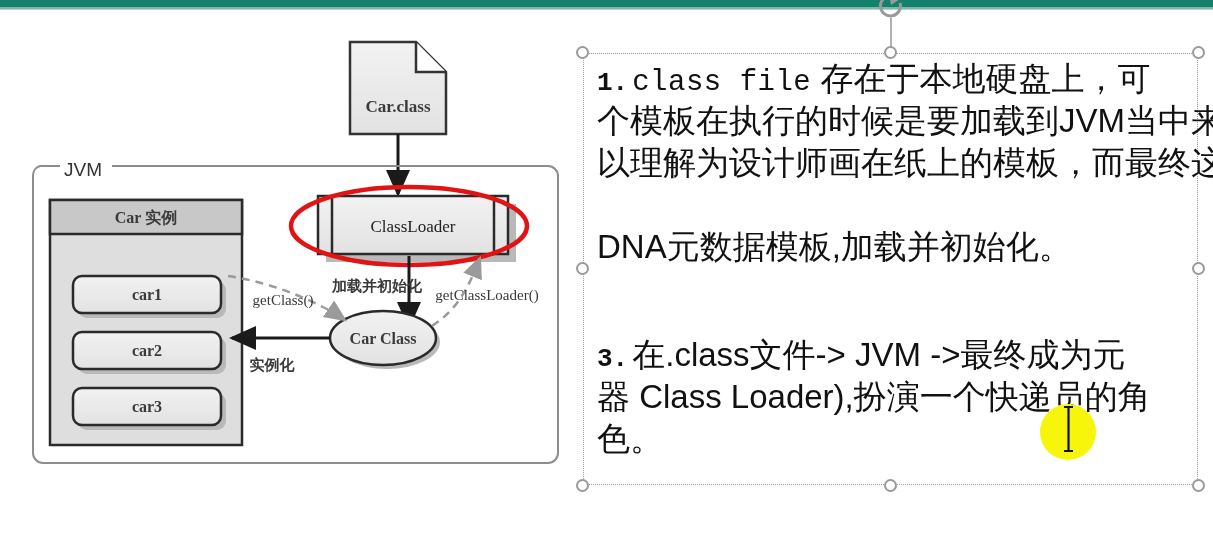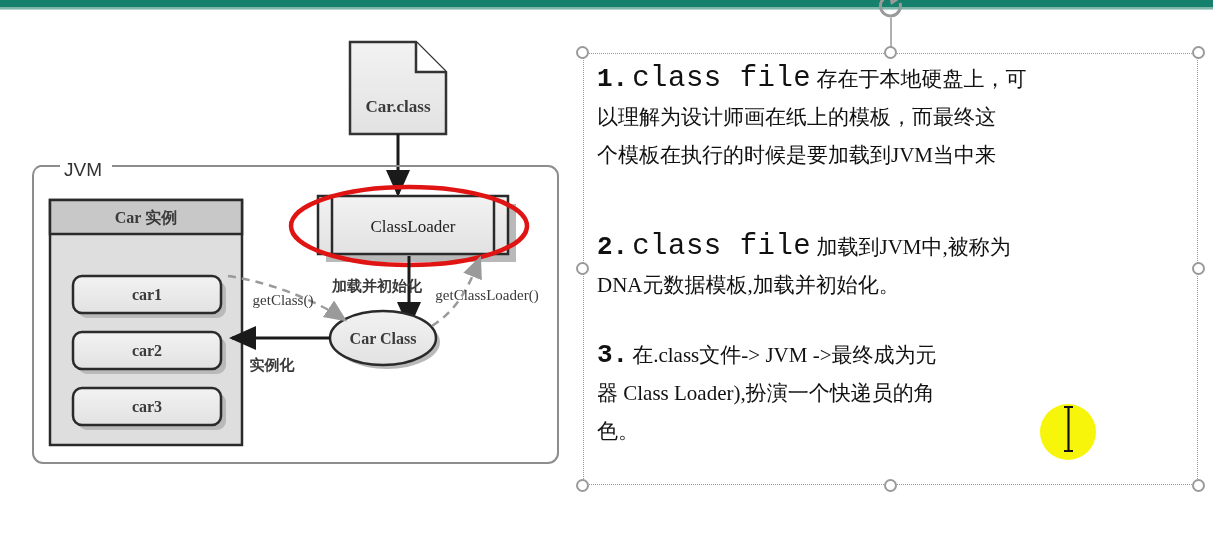--- a/index.html
+++ b/index.html
@@ -26,21 +26,21 @@
   .h-bc{left:50%;margin-left:-7px;bottom:-7px;} .h-br{right:-7px;bottom:-7px;}
 
   #rot-stem{position:absolute;left:50%;margin-left:-1px;top:-35px;width:2px;height:35px;
             background:#b0b0b0;}
   #rot-handle{position:absolute;left:50%;margin-left:-15px;top:-62px;width:30px;height:30px;}
 
   .para{position:absolute;left:14px;width:588px;color:#111;
         font-family:"Liberation Serif",serif;}
   .para .num{font-family:"Liberation Mono",monospace;font-weight:bold;font-size:26px;}
   .para .mono{font-family:"Liberation Mono",monospace;font-size:29px;letter-spacing:.5px;}
-  .para .cjk{font-family:Liberation Serif, serif;font-size:21px;}
+  .para .cjk{font-family:Liberation Sans, sans-serif;font-size:33px;}
   .line{white-space:nowrap;line-height:36px;}
 
   #p1{top:8px;}
   #p2{top:176px;}
   #p3{top:284px;}
 
   #cursor-dot{position:absolute;left:1040px;top:404px;width:56px;height:56px;
               border-radius:50%;background:#f7f50a;}
   #ibeam{position:absolute;left:1063px;top:406px;width:11px;height:46px;}
 </style>
@@ -148,29 +148,25 @@
   <div class="handle h-mr"></div>
   <div class="handle h-bl"></div>
   <div class="handle h-bc"></div>
   <div class="handle h-br"></div>
 
   <div class="para" id="p1">
     <div class="line">
       <span class="num">1.</span>
       <span class="mono">class file</span><span class="cjk"> 存在于本地硬盘上，可</span>
     </div>
+    <div class="line"><span class="cjk">个模板在执行的时候是要加载到JVM当中来</span></div>
     <div class="line"><span class="cjk">以理解为设计师画在纸上的模板，而最终这</span></div>
-    <div class="line"><span class="cjk">个模板在执行的时候是要加载到JVM当中来</span></div>
   </div>
 
   <div class="para" id="p2">
-    <div class="line">
-      <span class="num">2.</span>
-      <span class="mono">class file</span><span class="cjk"> 加载到JVM中,被称为</span>
-    </div>
     <div class="line"><span class="cjk">DNA元数据模板,加载并初始化。</span></div>
   </div>
 
   <div class="para" id="p3">
     <div class="line">
       <span class="num">3.</span>
       <span class="cjk">在.class文件-&gt; JVM -&gt;最终成为元</span>
     </div>
     <div class="line"><span class="cjk">器 Class Loader),扮演一个快递员的角</span></div>
     <div class="line"><span class="cjk">色。</span></div>

